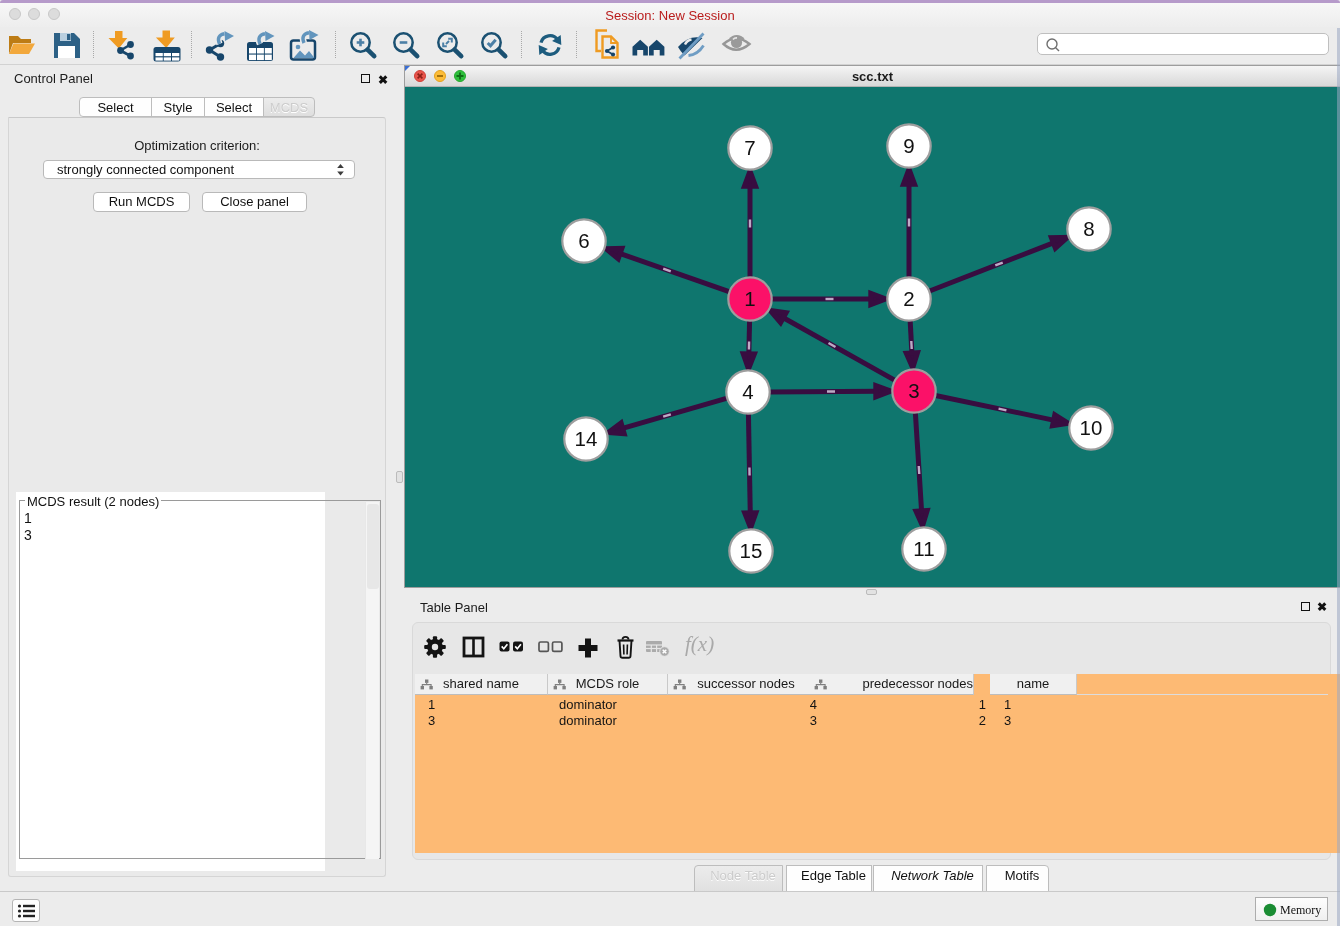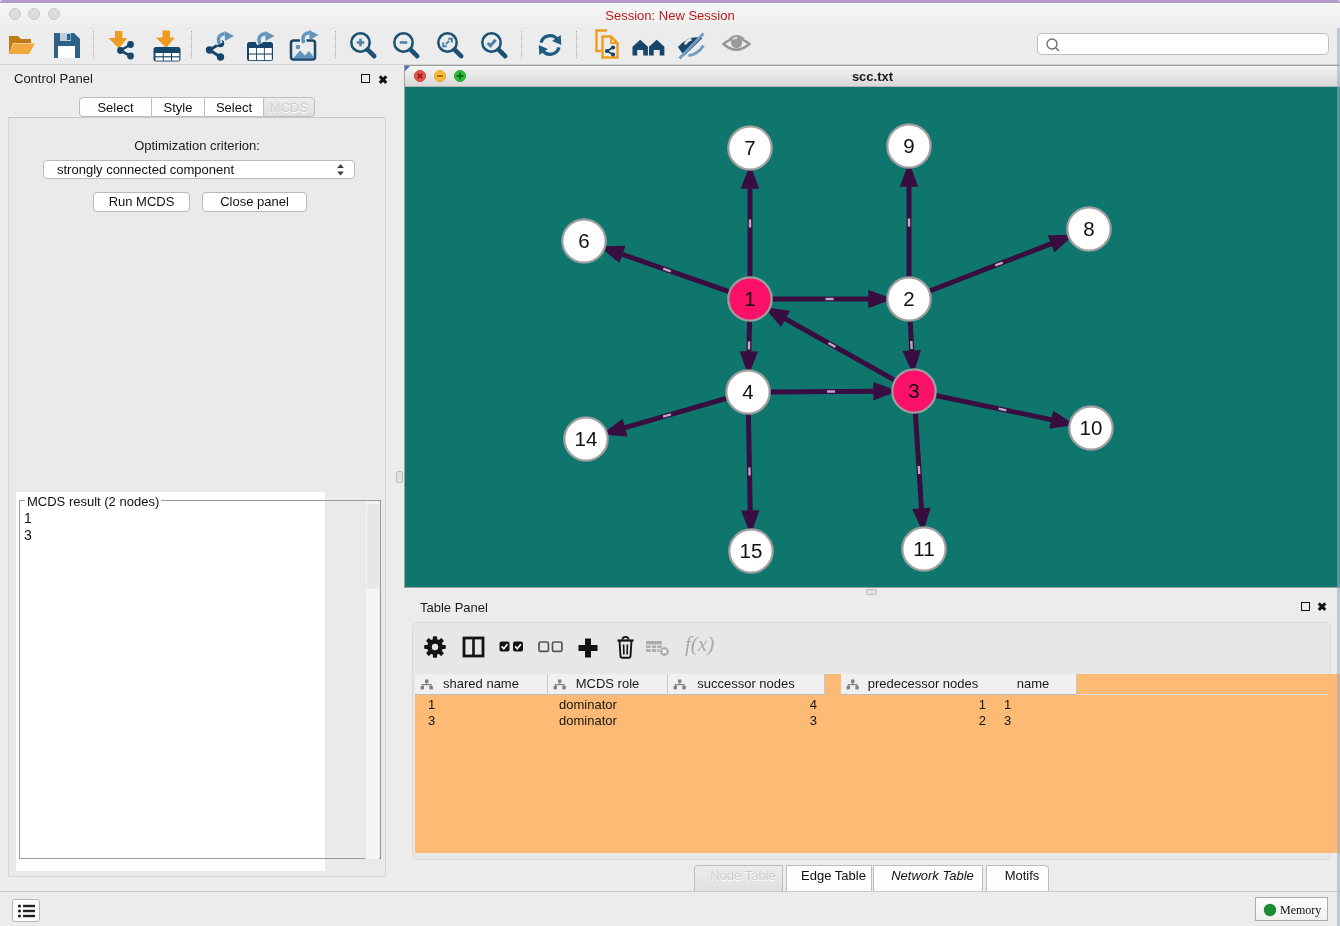--- a/index.html
+++ b/index.html
@@ -418,21 +418,21 @@
     <div class="abs th" style="left:253px;width:157px;"><svg width="13" height="11" style="position:absolute;left:5px;top:5px">
         <g fill="#7f7f7f">
           <rect x="5" y="0.5" width="3.4" height="3.4"></rect>
           <rect x="0.6" y="7" width="3.4" height="3.4"></rect>
           <rect x="9.4" y="7" width="3.4" height="3.4"></rect>
         </g>
         <g stroke="#7f7f7f" stroke-width="1.1" fill="none">
           <path d="M6.7 4 V5.6 M2.3 7 V5.6 H11.1 V7"></path>
         </g>
       </svg>successor nodes</div>
-    <div class="abs th" style="left:426px;width:165px;"><svg width="13" height="11" style="position:absolute;left:5px;top:5px">
+    <div class="abs th" style="left:394px;width:165px;text-align:right;"><svg width="13" height="11" style="position:absolute;left:5px;top:5px">
         <g fill="#7f7f7f">
           <rect x="5" y="0.5" width="3.4" height="3.4"></rect>
           <rect x="0.6" y="7" width="3.4" height="3.4"></rect>
           <rect x="9.4" y="7" width="3.4" height="3.4"></rect>
         </g>
         <g stroke="#7f7f7f" stroke-width="1.1" fill="none">
           <path d="M6.7 4 V5.6 M2.3 7 V5.6 H11.1 V7"></path>
         </g>
       </svg>predecessor nodes</div>
     <div class="abs th" style="left:575px;width:87px;">name</div>

